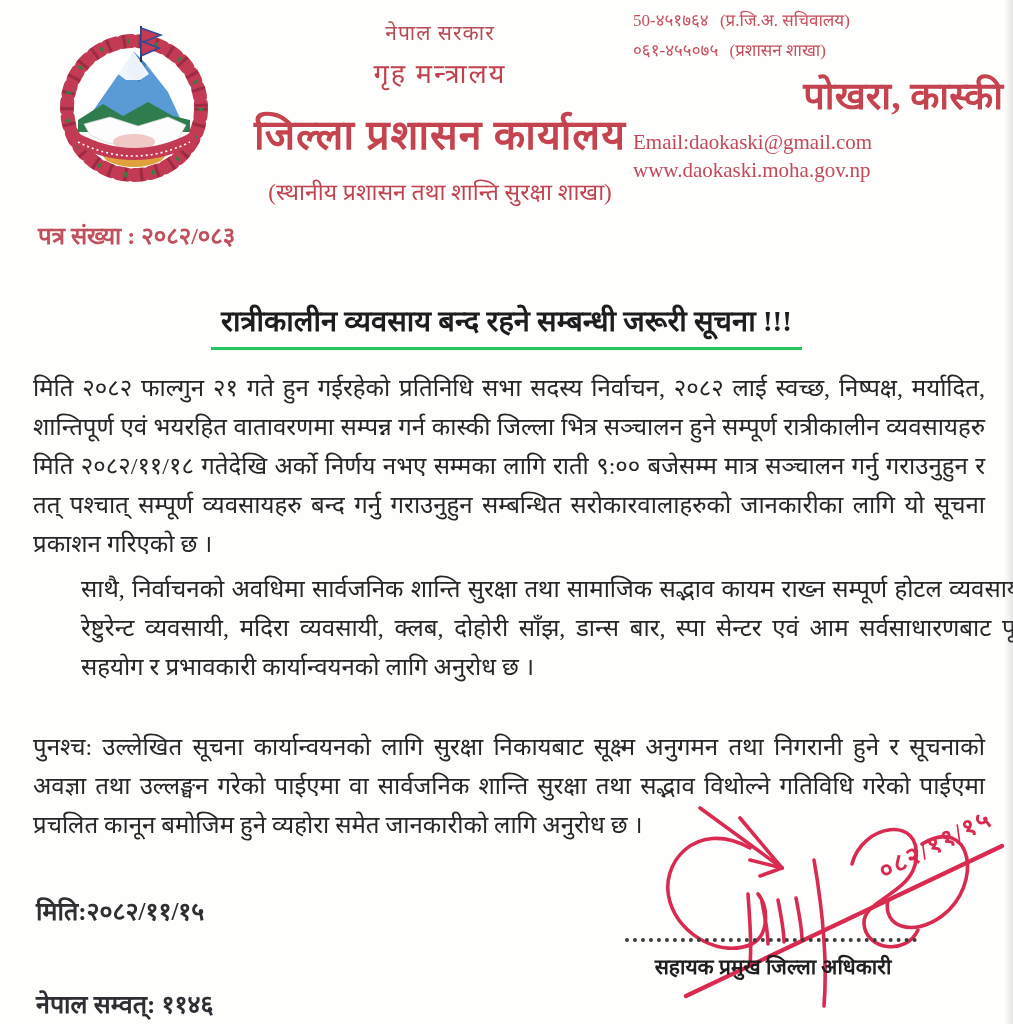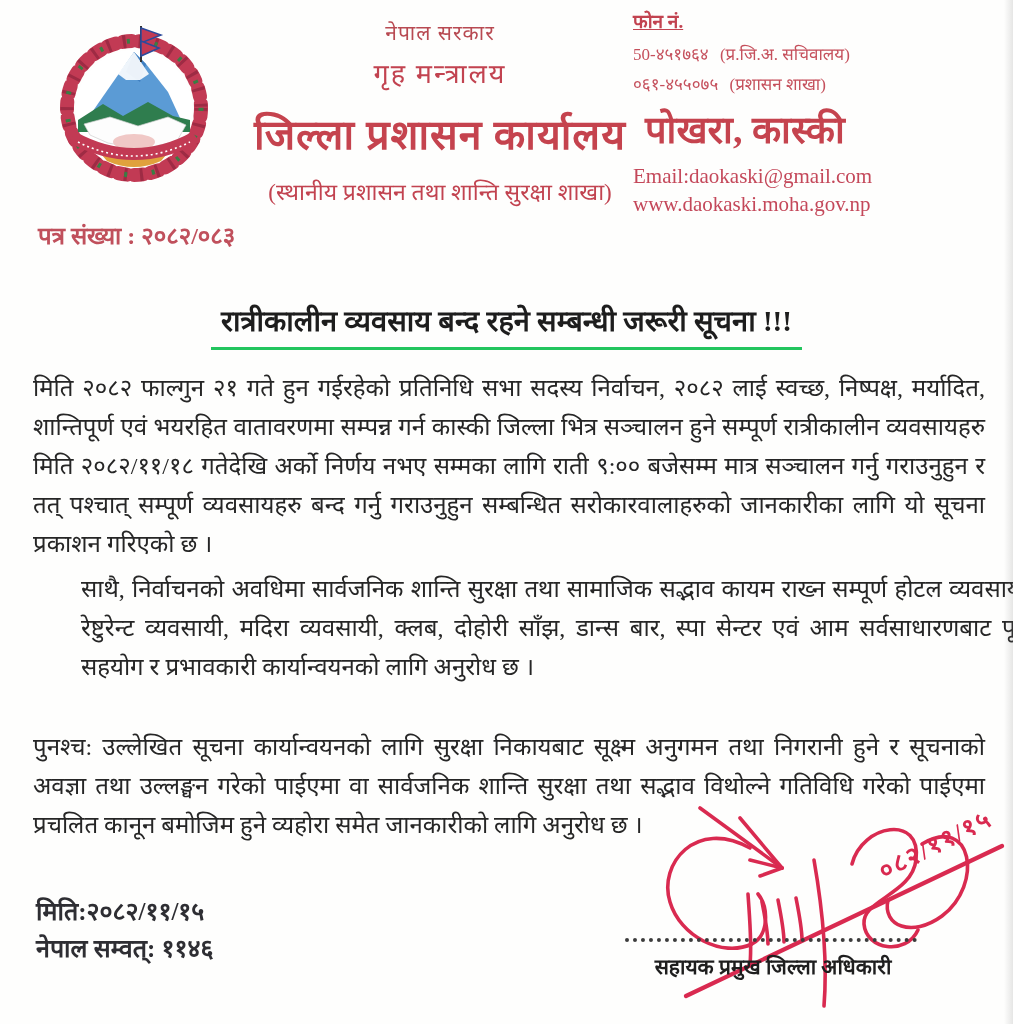--- a/index.html
+++ b/index.html
@@ -14,34 +14,34 @@
   .emblem{left:48px;top:20px;width:172px;height:178px;}
   .hdr-center{left:240px;top:18px;width:400px;text-align:center;}
   .govt-line{font-size:21px;color:#b84a52;letter-spacing:1px;}
   .ministry-line{font-size:27px;color:#c24350;margin-top:8px;letter-spacing:2px;}
   .office-line{font-size:41px;font-weight:bold;color:#c5434e;margin-top:14px;white-space:nowrap;letter-spacing:1px;}
   .branch-line{font-size:23px;color:#c24350;margin-top:14px;white-space:nowrap;}
   .hdr-right{left:633px;top:8px;width:370px;}
   .phone-label{font-size:19px;font-weight:bold;color:#c24350;text-decoration:underline;margin-bottom:8px;}
   .phone-line{font-size:17px;color:#c5505c;margin-bottom:7px;white-space:nowrap;}
   .phone-line .dept{margin-left:7px;}
-  .city-line{font-size:38px;font-weight:bold;color:#c5434e;margin:2px 0 10px 12px;white-space:nowrap;}
+  .city-line{font-size:38px;font-weight:bold;color:#c5434e;margin:2px 0 10px 12px;white-space:nowrap;text-align:right;}
   .email-line,.web-line{font-size:21px;color:#c4485a;font-family:"Liberation Serif",serif;margin-bottom:3px;}
   .ref-line{left:38px;top:218px;font-size:24px;font-weight:bold;color:#c0505c;}
   
   .title-wrap{left:0;top:300px;width:1013px;text-align:center;}
   .title-text{display:inline-block;font-size:29px;font-weight:bold;color:#1d1d1d;
     border-bottom:3px solid #22c55e;padding:0 10px 8px 10px;white-space:nowrap;}
   .para{left:33px;width:952px;font-size:24px;line-height:39px;text-align:justify;color:#262626;}
   .para1{top:369px;}
   .para2{top:570px;margin-left:48px;}
   .para3{top:728px;}
   
   .date-line{left:36px;top:893px;font-size:25px;font-weight:bold;color:#2e2e33;}
-  .samvat-line{left:36px;top:930px;font-size:25px;font-weight:bold;color:#2e2e33;}
+  .samvat-line{left:36px;top:986px;font-size:25px;font-weight:bold;color:#2e2e33;}
   .dotted-line{left:625px;top:938px;width:292px;height:0;border-top:4px dotted #3c3c3c;}
   .signatory{left:618px;top:952px;width:310px;text-align:center;font-size:21px;font-weight:bold;color:#1e1e1e;white-space:nowrap;}
   .sig-svg{left:600px;top:806px;width:413px;height:206px;}
   .sig-date{left:872px;top:856px;width:170px;font-size:25px;font-weight:bold;color:#d92a50;
     transform:rotate(-27deg);transform-origin:left top;letter-spacing:2px;}
   .scan-edge{right:0;top:0;width:9px;height:1024px;background:linear-gradient(to right,rgba(0,0,0,0),rgba(120,120,120,0.18));}
 </style>
 </head>
 <body>
 
@@ -75,21 +75,20 @@
 </svg>
 
 <div class="abs hdr-center">
   <div class="govt-line">नेपाल सरकार</div>
   <div class="ministry-line">गृह मन्त्रालय</div>
   <div class="office-line">जिल्ला प्रशासन कार्यालय</div>
   <div class="branch-line">(स्थानीय प्रशासन तथा शान्ति सुरक्षा शाखा)</div>
 </div>
 
 <div class="abs hdr-right">
-  <div class="phone-label">फोन नं.</div>
   <div class="phone-line">
     <span>50-४५१७६४</span>
     <span class="dept">(प्र.जि.अ. सचिवालय)</span>
   </div>
   <div class="phone-line">
     <span>०६१-४५५०७५</span>
     <span class="dept">(प्रशासन शाखा)</span>
   </div>
   <div class="city-line">पोखरा, कास्की</div>
   <div class="email-line">Email:daokaski@gmail.com</div>

